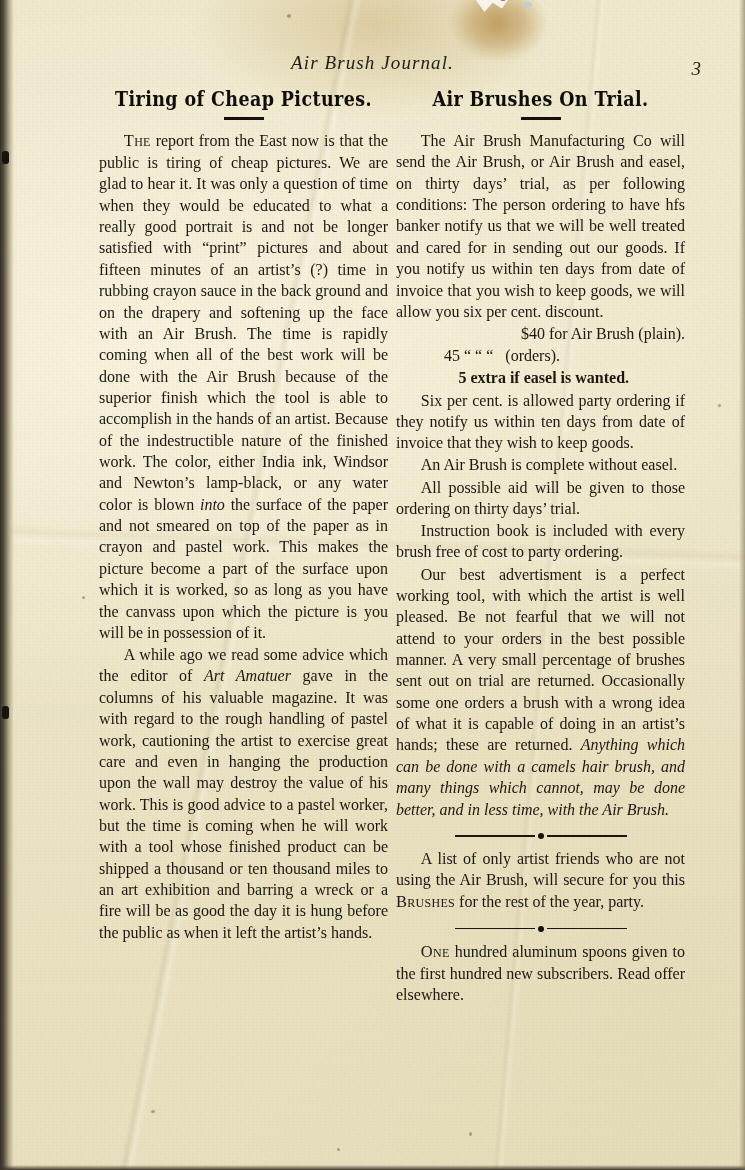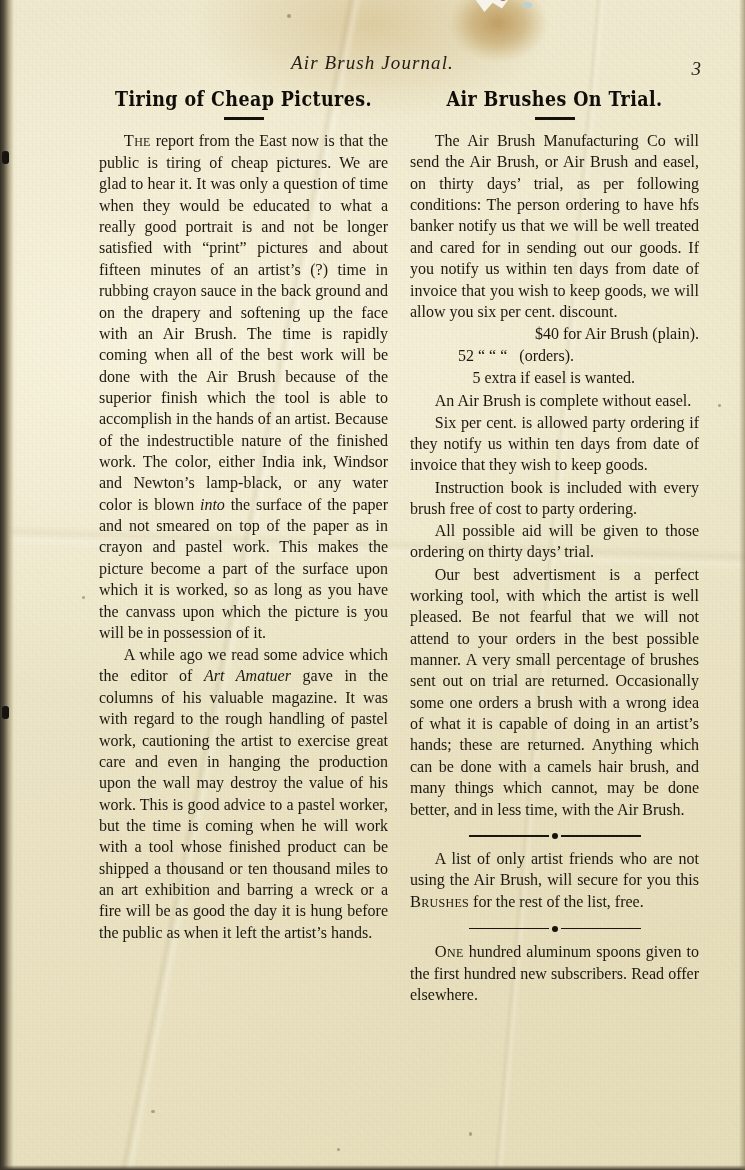--- a/index.html
+++ b/index.html
@@ -128,21 +128,21 @@
     font-style: italic;
     font-size: 19px;
     color: #2a241a;
   }
 
   #columns {
     position: absolute;
     left: 99px; top: 88px;
     width: 600px;
     display: flex;
-    gap: 22px;
+    gap: 8px;
   }
 
   .column { width: 289px; }
 
   .col-head {
     text-align: center;
     font-family: "DejaVu Serif", "Liberation Serif", serif;
     font-weight: bold;
     font-size: 17.5px;
     letter-spacing: 0.4px;
@@ -180,23 +180,24 @@
     letter-spacing: 0.3px;
   }
 
   .ital { font-style: italic; }
 
   p.price {
     text-indent: 1.9em;
     text-align: right;
   }
   p.price-2 { text-indent: 3.0em; text-align: left; }
-  p.price-3 { text-indent: 3.9em; text-align: left; }
+  p.price-3 { text-indent: 3.9em; text-align: left; font-weight: bold; }
 
   .block-ital {
+    font-style: italic;
   }
 
   
   .orn-rule {
     display: flex;
     align-items: center;
     justify-content: center;
     gap: 0;
     margin: 13px auto 9px auto;
     width: 172px;
@@ -273,41 +274,41 @@
 
         <div class="col-head">Air Brushes On Trial.</div>
         <div class="head-rule"></div>
 
         <div class="col-body">
 
           <p>The Air Brush Manufacturing Co will send the Air Brush, or Air Brush and easel, on thirty days’ trial, as per following conditions: The person ordering to have hfs banker notify us that we will be well treated and cared for in sending out our goods. If you notify us within ten days from date of invoice that you wish to keep goods, we will allow you six per cent. discount.</p>
 
           <p class="price">$40 for Air Brush (plain).</p>
 
-          <p class="price-2"><span>52</span>&nbsp;<span>“    “    “</span>&nbsp;&nbsp;&nbsp;<span>(orders).</span></p>
+          <p class="price-2"><span>45</span>&nbsp;<span>“    “    “</span>&nbsp;&nbsp;&nbsp;<span>(orders).</span></p>
 
           <p class="price-3">5 extra if easel is wanted.</p>
 
+          <p>Six per cent. is allowed party ordering if they notify us within ten days from date of invoice that they wish to keep goods.</p>
+
           <p>An Air Brush is complete without easel.</p>
 
-          <p>Six per cent. is allowed party ordering if they notify us within ten days from date of invoice that they wish to keep goods.</p>
+          <p>All possible aid will be given to those ordering on thirty days’ trial.</p>
 
           <p>Instruction book is included with every brush free of cost to party ordering.</p>
-
-          <p>All possible aid will be given to those ordering on thirty days’ trial.</p>
 
           <p><span>Our best advertisment is a perfect working tool, with which the artist is well pleased. Be not fearful that we will not attend to your orders in the best possible manner. A very small percentage of brushes sent out on trial are returned. Occasionally some one orders a brush with a wrong idea of what it is capable of doing in an artist’s hands; these are returned. </span><span class="block-ital">Anything which can be done with a camels hair brush, and many things which cannot, may be done better, and in less time, with the Air Brush.</span></p>
 
           <div class="orn-rule">
             <span class="bar"></span>
             <span class="dot"></span>
             <span class="bar"></span>
           </div>
 
-          <p><span>A list of only artist friends who are not using the Air Brush, will secure for you this </span><span class="sc">Brushes</span><span> for the rest of the list, free.</span></p>
+          <p><span>A list of only artist friends who are not using the Air Brush, will secure for you this </span><span class="sc">Brushes</span><span> for the rest of the year, party.</span></p>
 
           <div class="orn-rule">
             <span class="bar"></span>
             <span class="dot"></span>
             <span class="bar"></span>
           </div>
 
           <p><span class="sc">One</span><span> hundred aluminum spoons given to the first hundred new subscribers. Read offer elsewhere.</span></p>
 
         </div>

